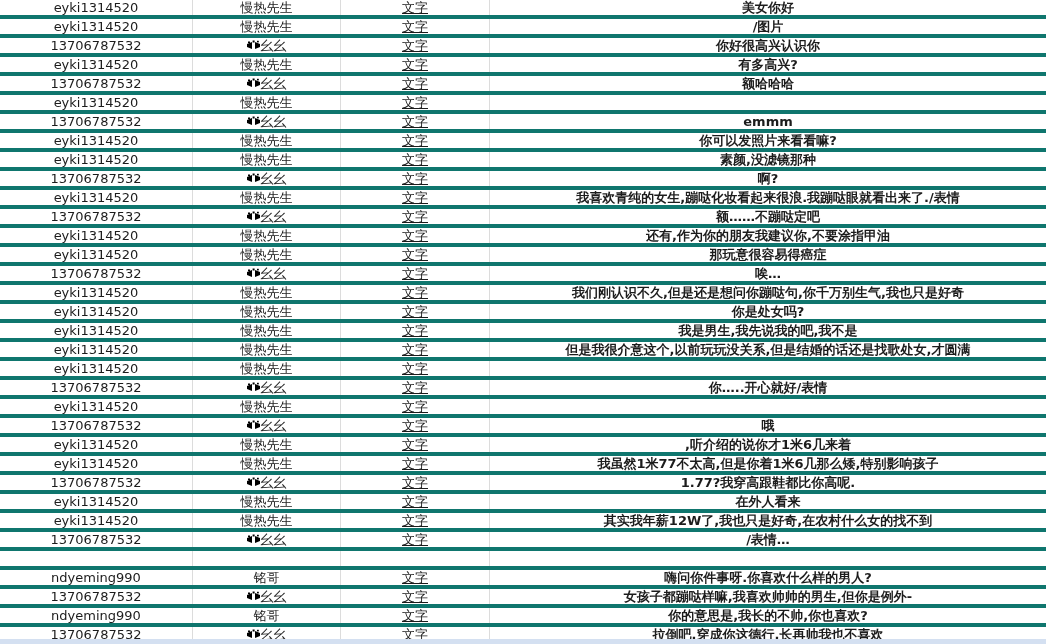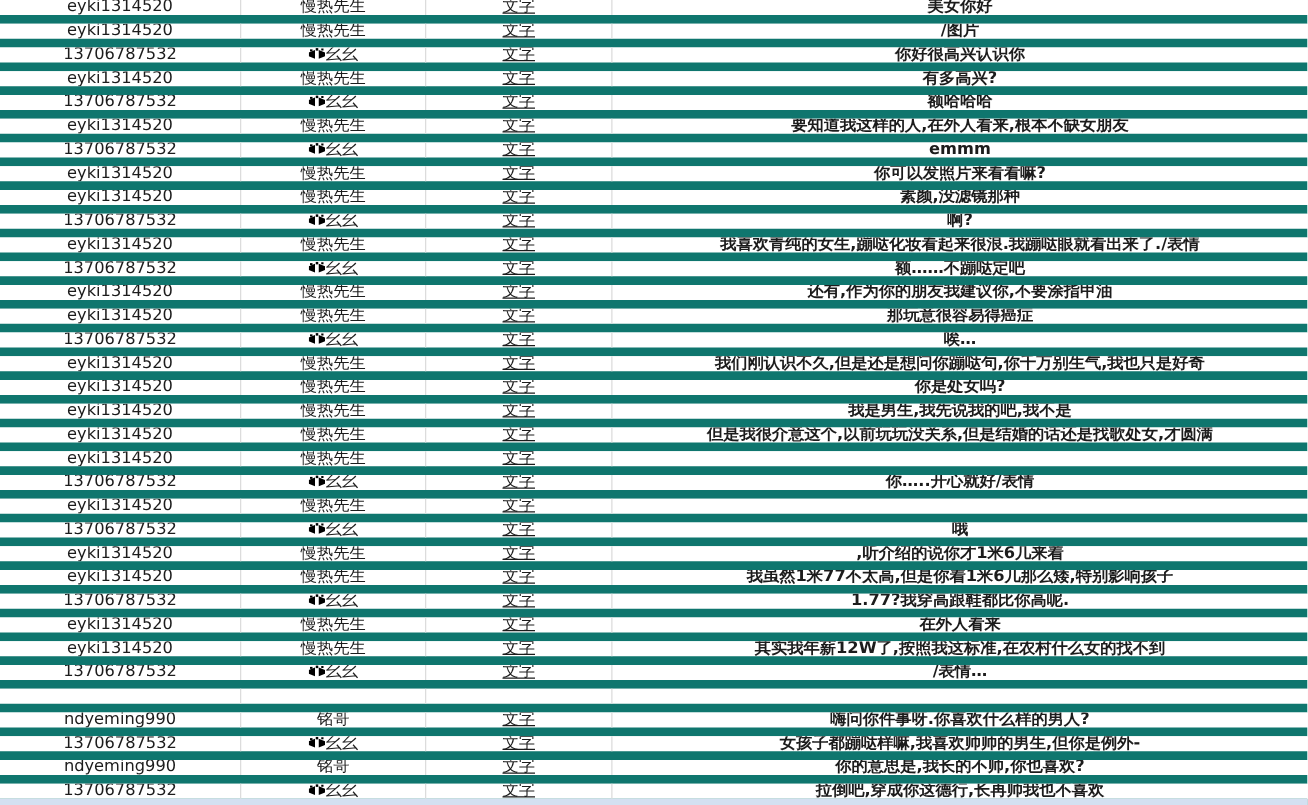--- a/index.html
+++ b/index.html
@@ -12,21 +12,21 @@
     width:1046px;height:644px;
     background:#ffffff;
     overflow:hidden;
     color:#1c1c1c;
   }
   #rows{position:absolute;top:0;left:0;width:1046px;}
   .row{
     display:flex;
     width:1046px;height:19px;
     box-sizing:border-box;
-    border-bottom:7px solid #0f766e;
+    border-bottom:4px solid #0f766e;
     background:#ffffff;
   }
   .cell{
     box-sizing:border-box;
     height:100%;
     display:flex;
     align-items:center;
     justify-content:center;
     font-size:13px;
     line-height:18px;
@@ -118,21 +118,20 @@
     <div class="cell c-msg">额哈哈哈</div>
   </div>
 
   <div class="row">
     <div class="cell c-id">eyki1314520</div>
     <div class="cell c-name">
 
       <span class="nm">慢热先生</span>
     </div>
     <div class="cell c-type">文字</div>
-    <div class="cell c-msg">要知道我这样的人,在外人看来,根本不缺女朋友</div>
   </div>
 
   <div class="row">
     <div class="cell c-id">13706787532</div>
     <div class="cell c-name">
       <span class="glyph">
         <svg width="13" height="12" viewBox="0 0 13 12" xmlns="http://www.w3.org/2000/svg">
           <polygon points="0,4 5,2 5,9 0,7" fill="#000"></polygon>
           <polygon points="8,2 13,4 13,7 8,9" fill="#000"></polygon>
           <rect x="5.6" y="0.5" width="2" height="2" fill="#000"></rect>
@@ -392,21 +391,21 @@
     <div class="cell c-msg">在外人看来</div>
   </div>
 
   <div class="row">
     <div class="cell c-id">eyki1314520</div>
     <div class="cell c-name">
 
       <span class="nm">慢热先生</span>
     </div>
     <div class="cell c-type">文字</div>
-    <div class="cell c-msg">其实我年薪12W了,按照我这标准,在农村什么女的找不到</div>
+    <div class="cell c-msg">其实我年薪12W了,我也只是好奇,在农村什么女的找不到</div>
   </div>
 
   <div class="row">
     <div class="cell c-id">13706787532</div>
     <div class="cell c-name">
       <span class="glyph">
         <svg width="13" height="12" viewBox="0 0 13 12" xmlns="http://www.w3.org/2000/svg">
           <polygon points="0,4 5,2 5,9 0,7" fill="#000"></polygon>
           <polygon points="8,2 13,4 13,7 8,9" fill="#000"></polygon>
           <rect x="5.6" y="0.5" width="2" height="2" fill="#000"></rect>

